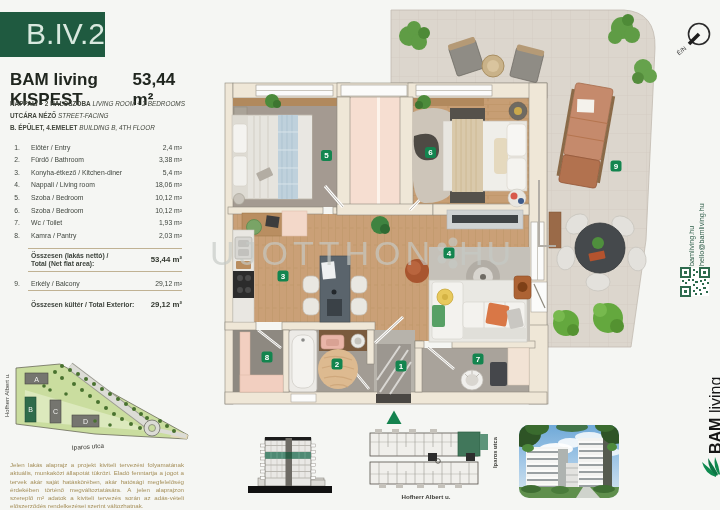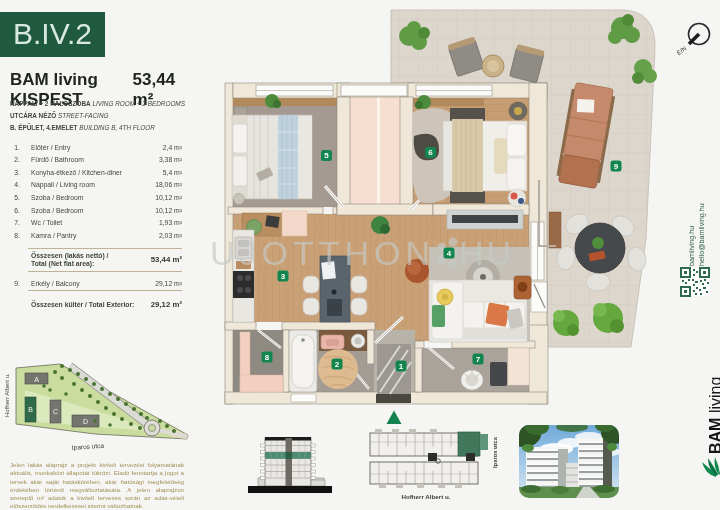--- a/index.html
+++ b/index.html
@@ -8,21 +8,21 @@
 .row{display:flex;height:12.55px;align-items:center}
 .no{width:10px;text-align:right;flex:none}
 .nm{margin-left:11px;flex:1}
 .val{text-align:right;flex:none}
 .hline{position:absolute;left:28px;width:154px;height:1px;background:#c0b293}
 i{font-style:italic}
 </style>
 </head>
 <body>
 
-<div class="abs" style="left:0;top:12px;width:105px;height:45px;background:#1f5a40;color:#d9e9df;font-size:30px;line-height:44px;text-align:center">B.IV.2</div>
+<div class="abs" style="left:0;top:12px;width:105px;height:45px;background:#1f5a40;color:#d9e9df;font-size:30px;line-height:44px;text-align:right">B.IV.2</div>
 
 <div class="abs" style="left:10px;top:70px;width:173px;display:flex;justify-content:center;font-weight:bold;font-size:17px;color:#20261f">
 <span>BAM living KISPEST</span>
     <span>53,44 m²</span>
 </div>
 
 <div class="abs" style="left:10px;top:100px;font-size:6.4px;color:#42463d"><b>NAPPALI + 2 HÁLÓSZOBA</b> <i>LIVING ROOM + 2 BEDROOMS</i></div>
 
 <div class="abs" style="left:10px;top:112px;font-size:6.4px;color:#42463d"><b>UTCÁRA NÉZŐ</b> <i>STREET-FACING</i></div>
 

